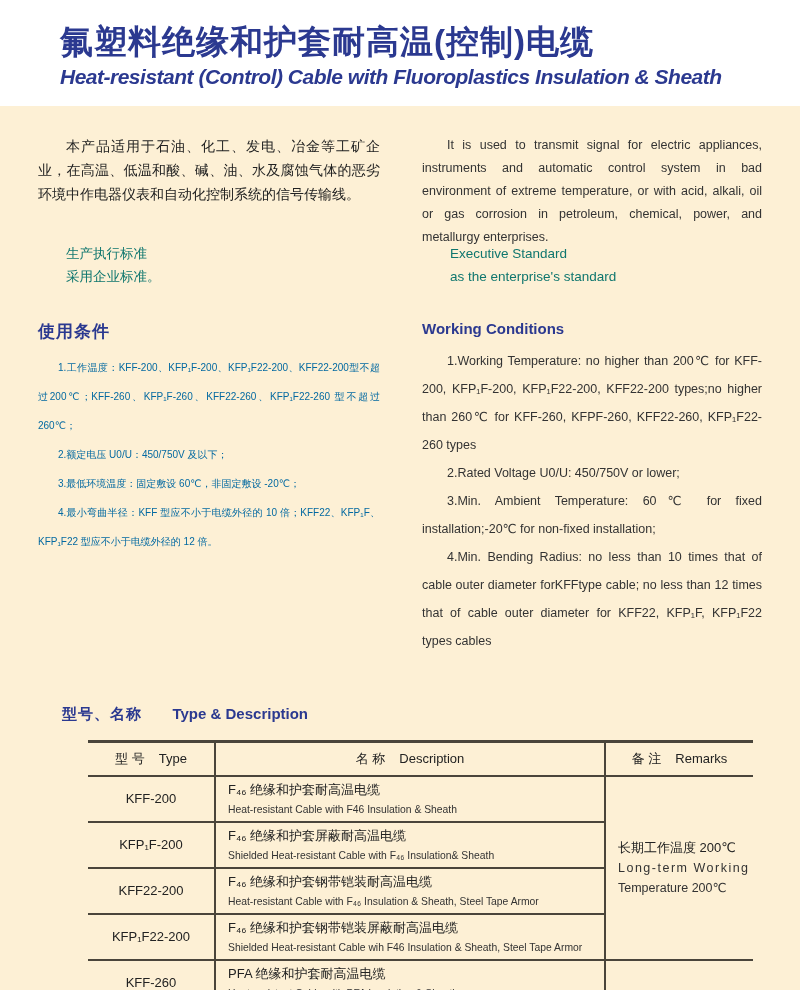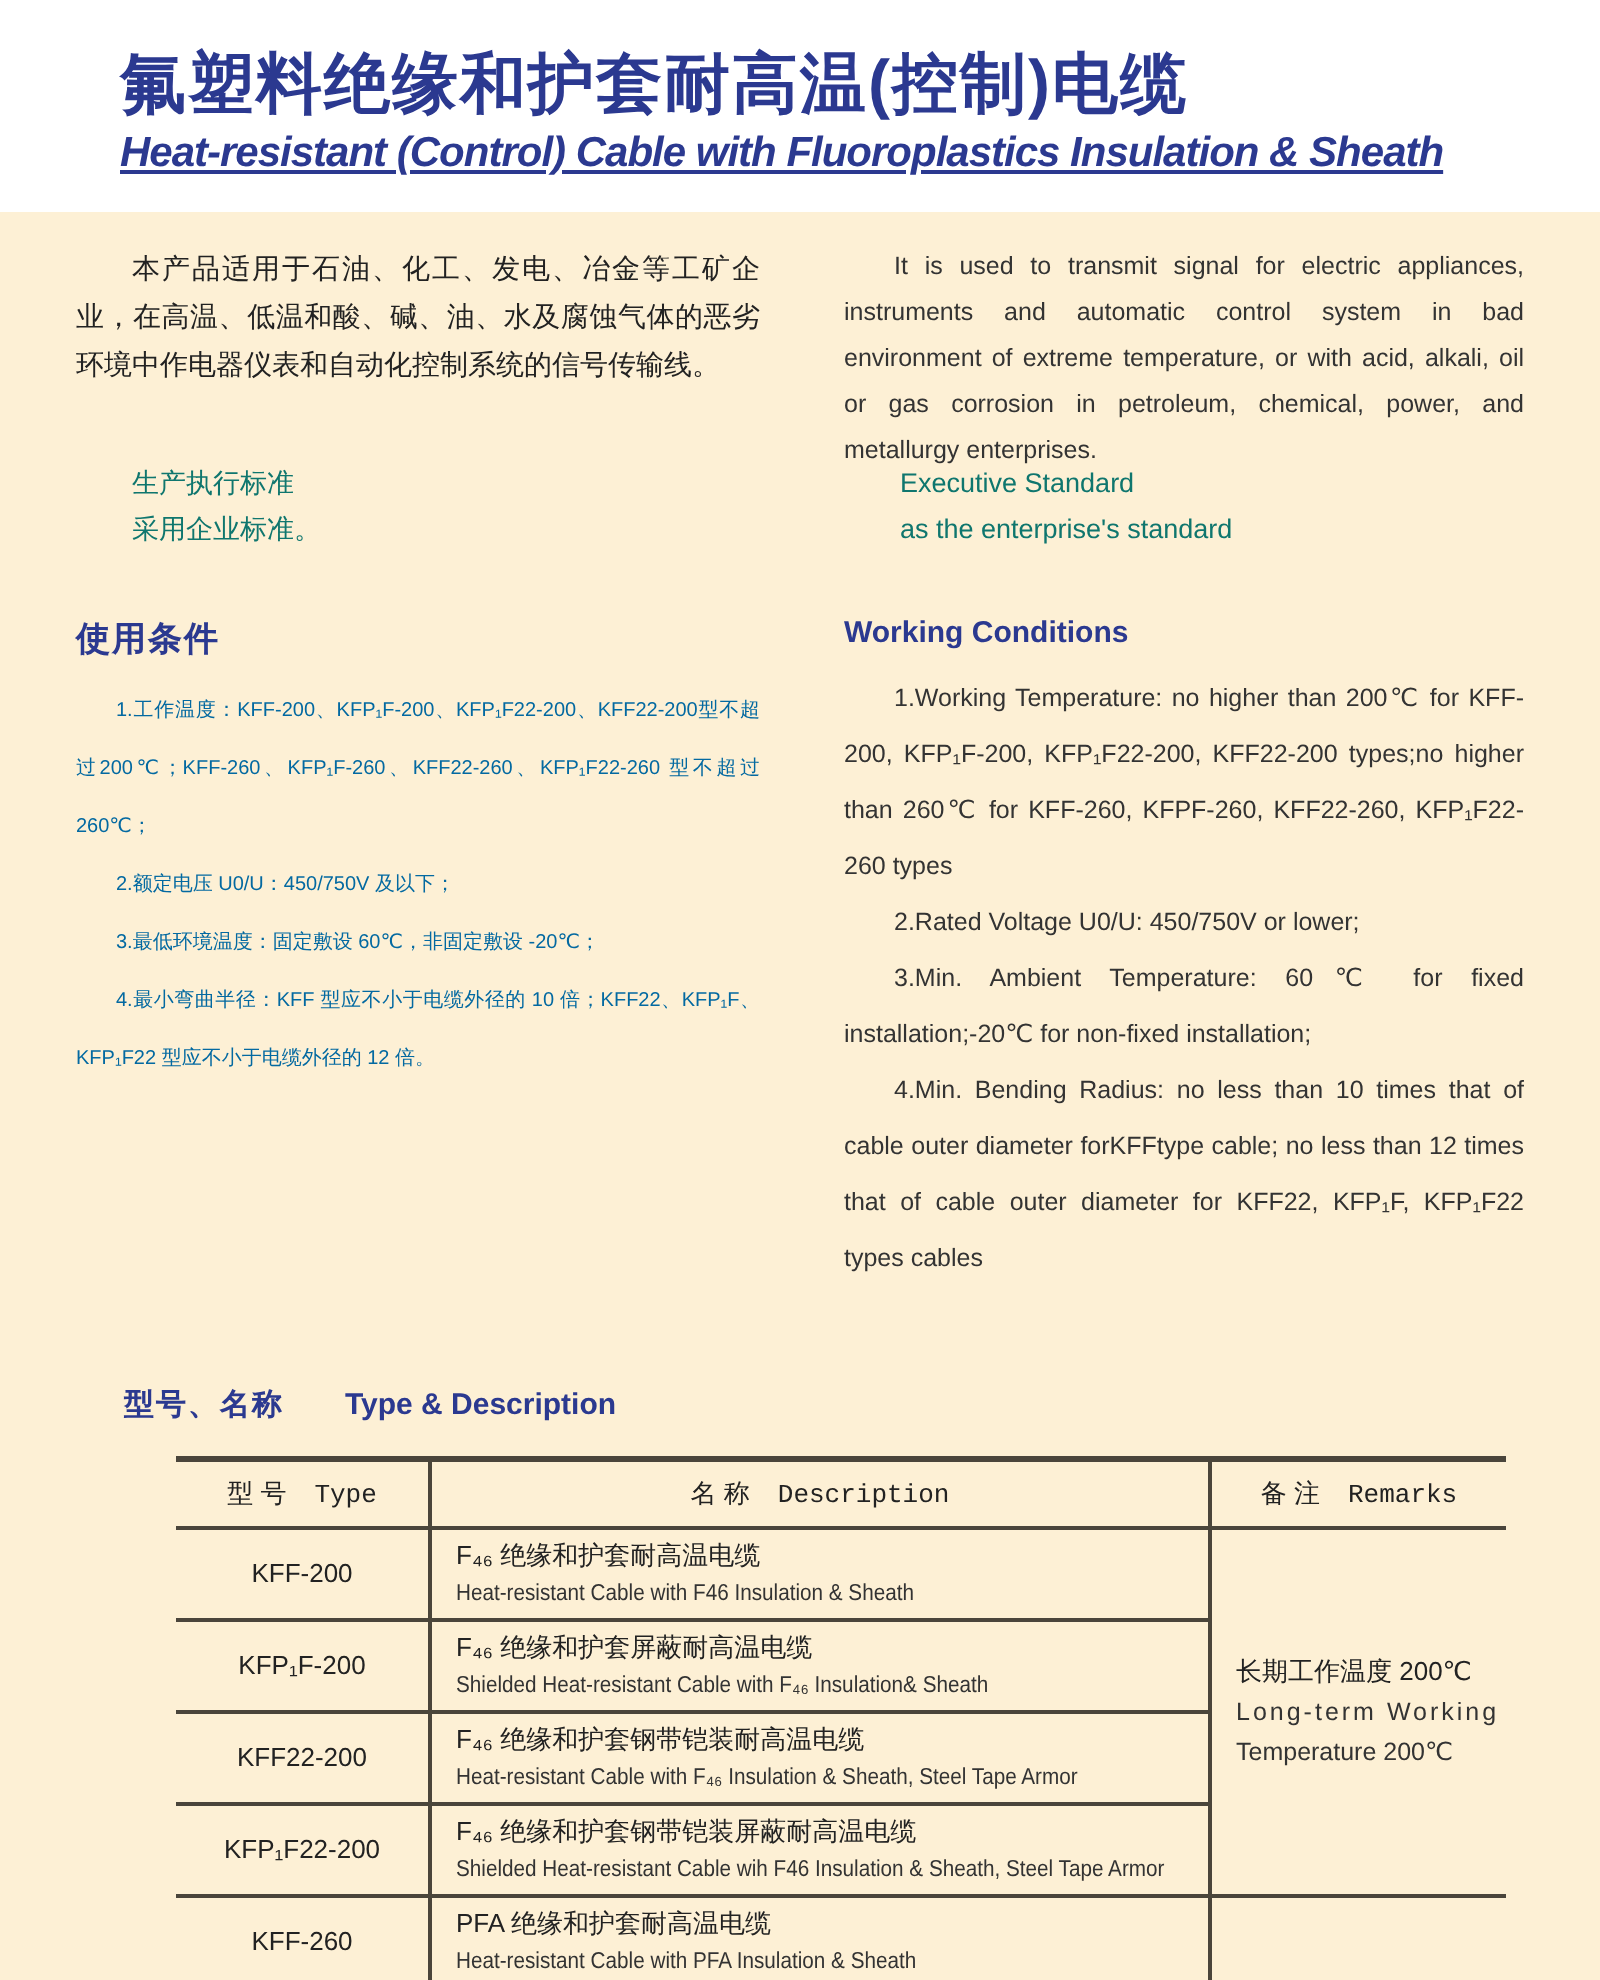--- a/index.html
+++ b/index.html
@@ -25,29 +25,28 @@
     line-height:40px;
   }
   .title-en {
     margin-top:3px;
     font-size:21px;
     font-weight:bold;
     font-style:italic;
     letter-spacing:-0.5px;
     color:#2b3990;
     white-space:nowrap;
-    text-decoration:underline;
   }
   
   .content { padding:0 38px; }
   .two-col { display:flex; justify-content:space-between; }
   .col-l { width:342px; }
   .col-r { width:340px; }
   
-  .intro-row { margin-top:16px;gap:28px; }
+  .intro-row { margin-top:28px;gap:28px; }
   .intro-zh {
     height:108px;
     font-size:14px;
     line-height:24px;
     text-align:justify;
     text-indent:2em;
     color:#222;
   }
   .intro-en {
     height:108px;
@@ -86,21 +85,21 @@
   }
   col.c1 { width:127px; }
   col.c2 { width:390px; }
   col.c3 { width:148px; }
   th, td { border-bottom:2px solid #4a453b; }
   .bl { border-left:2px solid #4a453b; }
   th {
     height:34px; font-size:13px; font-weight:normal; color:#222; text-align:center;
     vertical-align:middle;
   }
-  th .en { margin-left:14px;font-family:Liberation Mono, monospace; }
+  th .en { margin-left:14px; }
   td.type {
     height:40px; text-align:center; vertical-align:middle;
     font-size:13px; color:#222;
   }
   td.desc { padding:3px 16px 3px 12px; vertical-align:middle; }
   td.desc .zh { font-size:13px; line-height:19px; color:#222; }
   td.desc .en {
     font-size:11.5px; line-height:17px; color:#333;
     white-space:nowrap; display:inline-block;
     transform:scaleX(0.9); transform-origin:0 50%;

